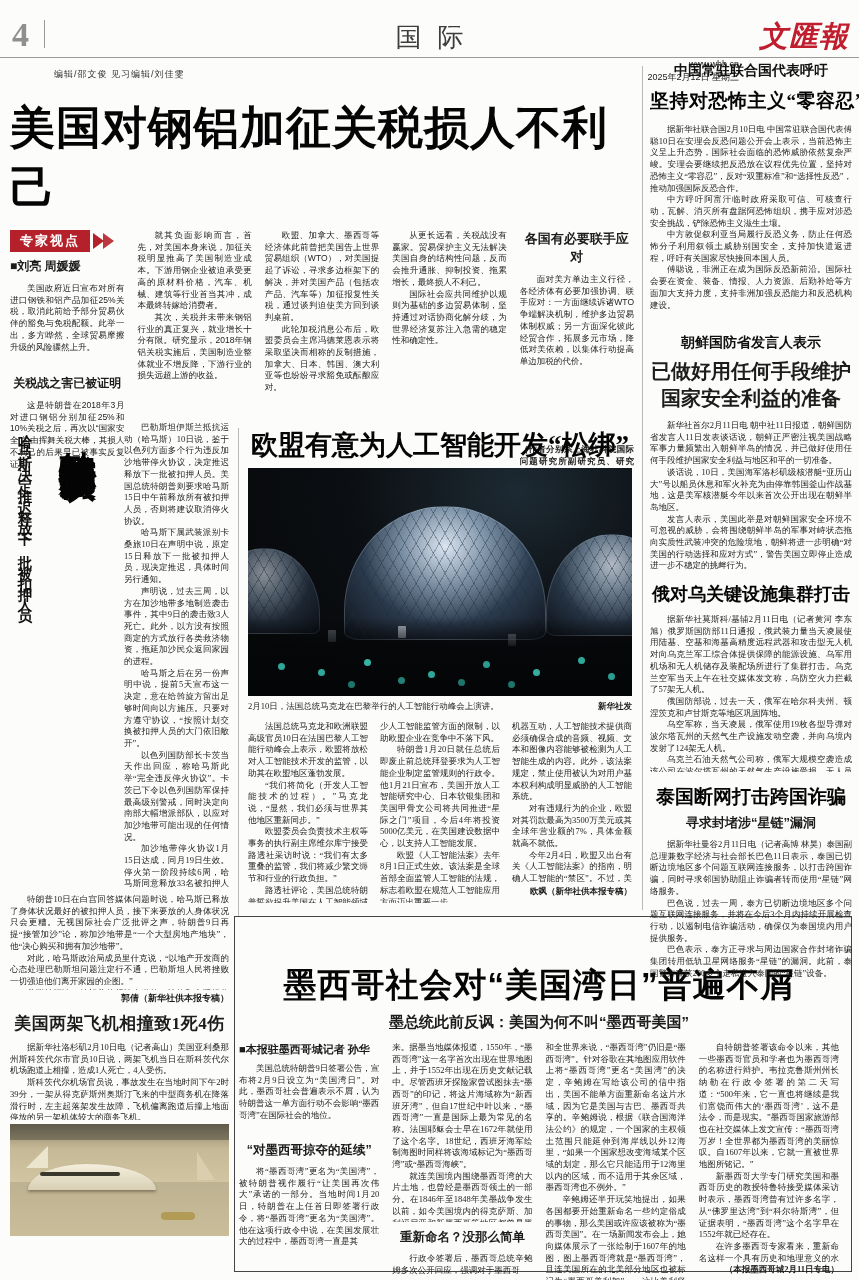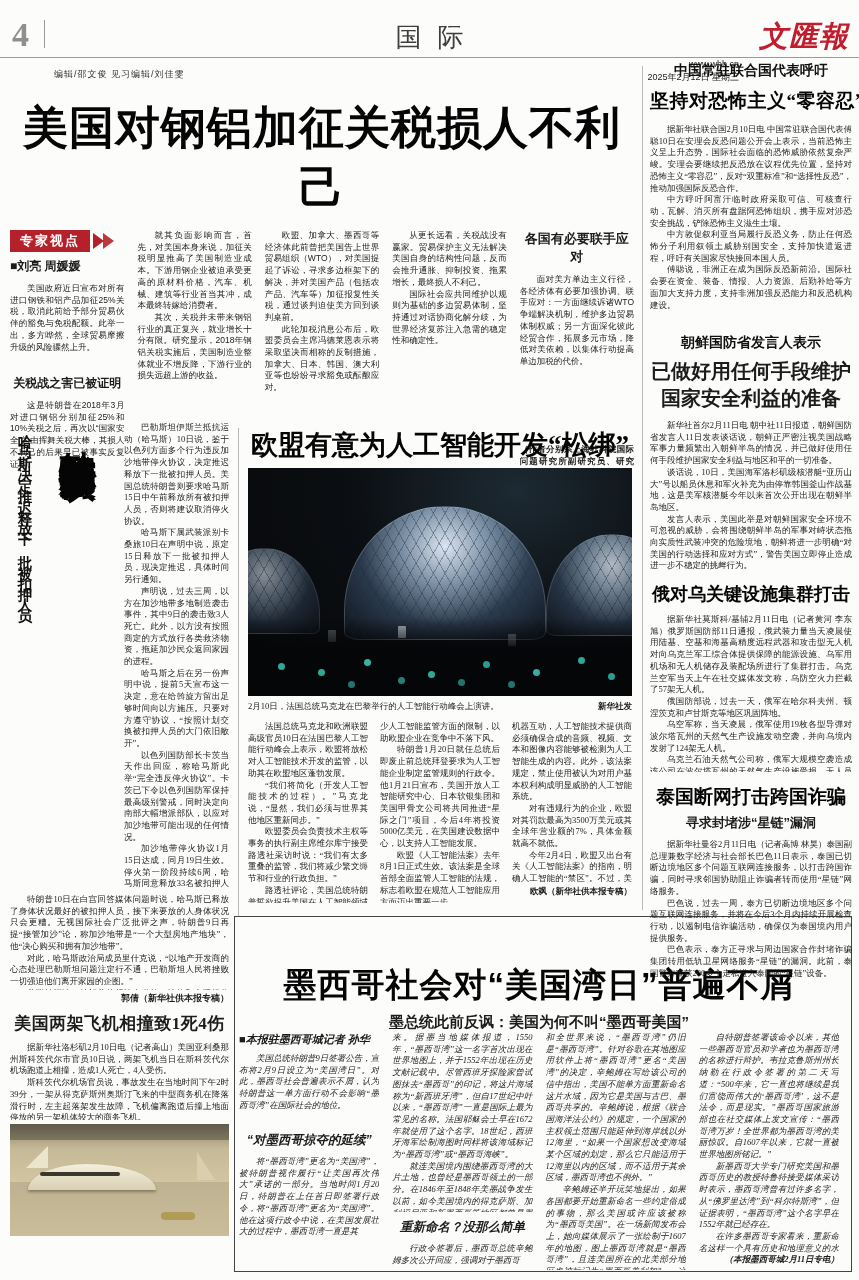--- a/index.html
+++ b/index.html
@@ -14,21 +14,21 @@
   #section{position:absolute;left:0;right:0;top:20px;text-align:center;font-size:26px;color:#3d3d3d;letter-spacing:16px;text-indent:16px;}
   #hdr-right{position:absolute;right:120px;top:22px;text-align:right;font-size:9px;color:#222;line-height:13px;}
   #masthead{position:absolute;right:10px;top:17px;font-size:29px;font-weight:900;color:#c01e2e;letter-spacing:1px;font-style:italic;}
   
   .body-txt{font-size:8.5px;line-height:11.7px;text-align:justify;overflow:hidden;}
   .body-txt p{margin:0;text-indent:2em;}
   .attr{font-weight:bold;}
   .vrule{position:absolute;width:1px;background:#b9b9b9;}
   
   #lead{position:absolute;left:10px;top:62px;width:624px;height:352px;}
-  #lead-hl{font-size:45px;font-weight:900;text-align:center;letter-spacing:1px;line-height:60px;color:#050505;}
+  #lead-hl{font-size:45px;font-weight:900;text-align:left;letter-spacing:1px;line-height:60px;color:#050505;}
   #lead-cols{display:flex;gap:13px;margin-top:12px;height:268px;}
   .lead-col{flex:1;height:100%;}
   #badge-row{display:flex;align-items:center;gap:3px;margin-bottom:6px;}
   #badge{background:#b5212b;color:#fff;font-size:13px;font-weight:bold;padding:2px 10px;letter-spacing:2px;}
   .chev{width:0;height:0;border-left:11px solid #b5212b;border-top:8px solid transparent;border-bottom:8px solid transparent;}
   .chev2{margin-left:-4px;opacity:.9;}
   #lead-authors{font-size:12px;font-weight:bold;margin:2px 0 8px 0;}
   .subhead-sm{font-size:12px;font-weight:bold;text-align:center;margin:8px 0;font-family:"Liberation Sans",sans-serif;}
   
   #hamas{position:absolute;left:10px;top:422px;width:219px;height:588px;}
@@ -77,21 +77,21 @@
   .phone{position:absolute;left:150px;bottom:58px;width:8px;height:12px;background:#cfd8e2;opacity:.8;border-radius:1px;
      box-shadow:110px 8px 0 rgba(200,215,230,.6),-70px 4px 0 rgba(200,215,230,.5);}
   #eu-cap{margin-top:5px;font-size:8.5px;display:flex;justify-content:space-between;}
   #eu-cols{display:flex;gap:12px;margin-top:8px;height:182px;}
   .eu-col{flex:1;}
   #eu-attr{text-align:right;font-size:8.5px;font-weight:bold;margin-top:3px;}
   
   #mexbox{position:absolute;left:234px;top:916px;width:618px;height:356px;border:1.5px solid #444;background:#fcfcfa;box-sizing:border-box;padding:10px 12px 8px 4px;}
   #mex-hl{font-size:33px;font-weight:900;text-align:center;letter-spacing:1px;line-height:44px;color:#050505;}
   #mex-sub{font-size:15px;font-weight:bold;text-align:center;margin-top:6px;font-family:"Liberation Sans",sans-serif;}
-  #mex-cols{display:flex;gap:13px;height:238px;font-style:italic;}
+  #mex-cols{display:flex;gap:13px;margin-top:10px;height:238px;}
   .mex-col{flex:1;}
   #mex-byline{font-size:11px;font-weight:bold;margin-bottom:6px;font-family:"Liberation Sans",sans-serif;}
   .mex-subhead{font-size:12.5px;font-weight:bold;text-align:center;margin:7px 0;font-family:"Liberation Sans",sans-serif;}
   #mex-attr{text-align:right;font-weight:bold;}
   
   #rcol{position:absolute;left:650px;top:62px;width:202px;height:850px;}
   .kicker{font-size:14px;font-weight:bold;text-align:center;font-family:"Liberation Sans",sans-serif;color:#111;}
   .r-hl{font-weight:900;text-align:center;white-space:nowrap;color:#050505;}
   #un-hl{font-size:19px;margin-top:8px;letter-spacing:0.5px;}
   #un-body{margin-top:10px;height:196px;}

